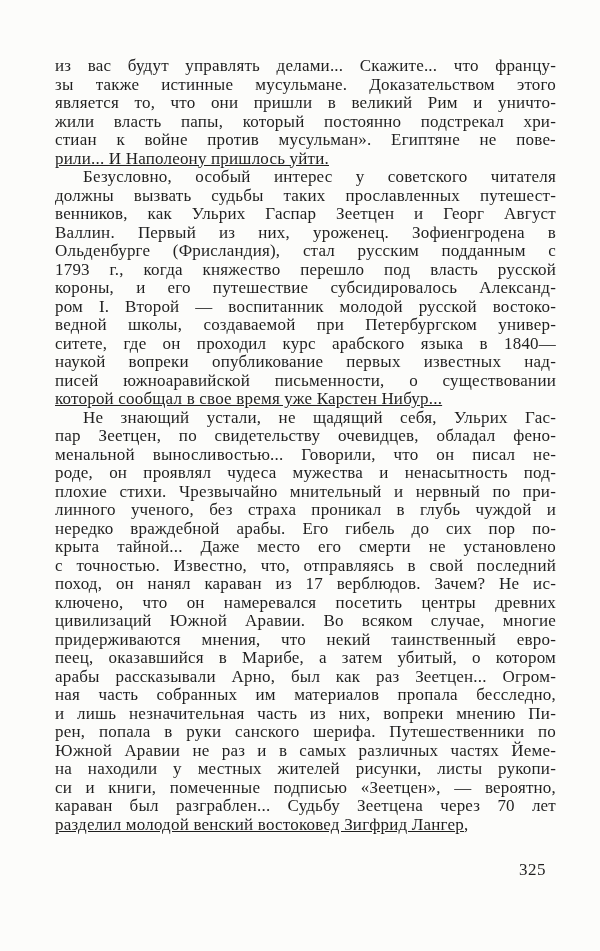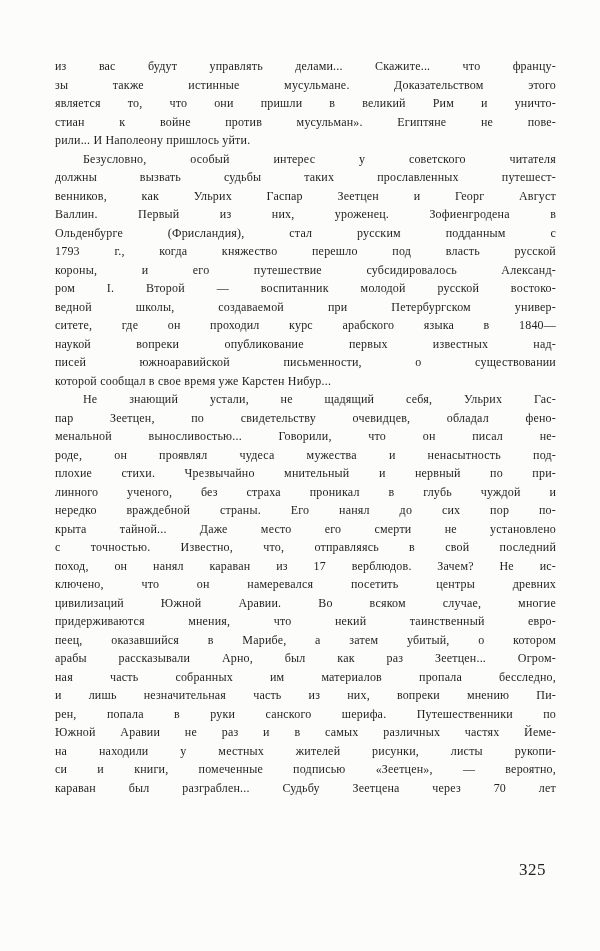--- a/index.html
+++ b/index.html
@@ -14,35 +14,36 @@
     background: #fcfcfa;
     overflow: hidden;
     font-family: "Liberation Serif", "DejaVu Serif", serif;
     color: #1f1f1f;
   }
   .text-block {
     position: absolute;
     left: 55px;
     top: 57px;
     width: 501px;
-    font-size: 12px;
+    font-size: 17px;
     line-height: 18.5px;
     letter-spacing: 0.2px;
   }
   .paragraph {
     margin: 0;
     padding: 0;
   }
   .line {
     text-align: justify;
     text-align-last: justify;
     white-space: normal;
   }
   .line.last {
     text-align-last: left;
+    text-decoration: underline;
   }
   .line.indent {
     text-indent: 28px;
   }
   .page-number {
     position: absolute;
     top: 860px;
     right: 54px;
     font-size: 17px;
     letter-spacing: 0.5px;
@@ -50,20 +51,21 @@
 </style>
 </head>
 <body>
 
 <div class="page">
   <div class="text-block" id="text-block">
       <div class="paragraph">
         <div class="line">из вас будут управлять делами... Скажите... что францу-</div>
         <div class="line">зы также истинные мусульмане. Доказательством этого</div>
         <div class="line">является то, что они пришли в великий Рим и уничто-</div>
+        <div class="line">жили власть папы, который постоянно подстрекал хри-</div>
         <div class="line">стиан к войне против мусульман». Египтяне не пове-</div>
         <div class="line last">рили... И Наполеону пришлось уйти.</div>
       </div>
       <div class="paragraph">
         <div class="line indent">Безусловно, особый интерес у советского читателя</div>
         <div class="line">должны вызвать судьбы таких прославленных путешест-</div>
         <div class="line">венников, как Ульрих Гаспар Зеетцен и Георг Август</div>
         <div class="line">Валлин. Первый из них, уроженец. Зофиенгродена в</div>
         <div class="line">Ольденбурге (Фрисландия), стал русским подданным с</div>
         <div class="line">1793 г., когда княжество перешло под власть русской</div>
@@ -75,32 +77,33 @@
         <div class="line">писей южноаравийской письменности, о существовании</div>
         <div class="line last">которой сообщал в свое время уже Карстен Нибур...</div>
       </div>
       <div class="paragraph">
         <div class="line indent">Не знающий устали, не щадящий себя, Ульрих Гас-</div>
         <div class="line">пар Зеетцен, по свидетельству очевидцев, обладал фено-</div>
         <div class="line">менальной выносливостью... Говорили, что он писал не-</div>
         <div class="line">роде, он проявлял чудеса мужества и ненасытность под-</div>
         <div class="line">плохие стихи. Чрезвычайно мнительный и нервный по при-</div>
         <div class="line">линного ученого, без страха проникал в глубь чуждой и</div>
-        <div class="line">нередко враждебной страны. Его нанял до сих пор по-</div>
+        <div class="line">нередко враждебной арабы. Его гибель до сих пор по-</div>
         <div class="line">крыта тайной... Даже место его смерти не установлено</div>
         <div class="line">с точностью. Известно, что, отправляясь в свой последний</div>
         <div class="line">поход, он нанял караван из 17 верблюдов. Зачем? Не ис-</div>
         <div class="line">ключено, что он намеревался посетить центры древних</div>
         <div class="line">цивилизаций Южной Аравии. Во всяком случае, многие</div>
         <div class="line">придерживаются мнения, что некий таинственный евро-</div>
         <div class="line">пеец, оказавшийся в Марибе, а затем убитый, о котором</div>
         <div class="line">арабы рассказывали Арно, был как раз Зеетцен... Огром-</div>
         <div class="line">ная часть собранных им материалов пропала бесследно,</div>
         <div class="line">и лишь незначительная часть из них, вопреки мнению Пи-</div>
         <div class="line">рен, попала в руки санского шерифа. Путешественники по</div>
         <div class="line">Южной Аравии не раз и в самых различных частях Йеме-</div>
         <div class="line">на находили у местных жителей рисунки, листы рукопи-</div>
         <div class="line">си и книги, помеченные подписью «Зеетцен», — вероятно,</div>
         <div class="line">караван был разграблен... Судьбу Зеетцена через 70 лет</div>
+        <div class="line last">разделил молодой венский востоковед Зигфрид Лангер,</div>
       </div>
     </div>
   <div class="page-number">325</div>
 </div>
 
 </body></html>

